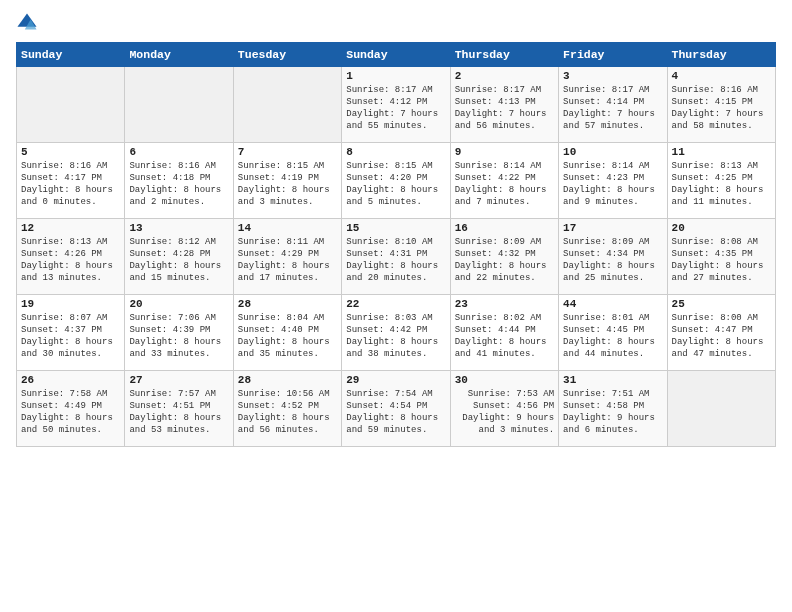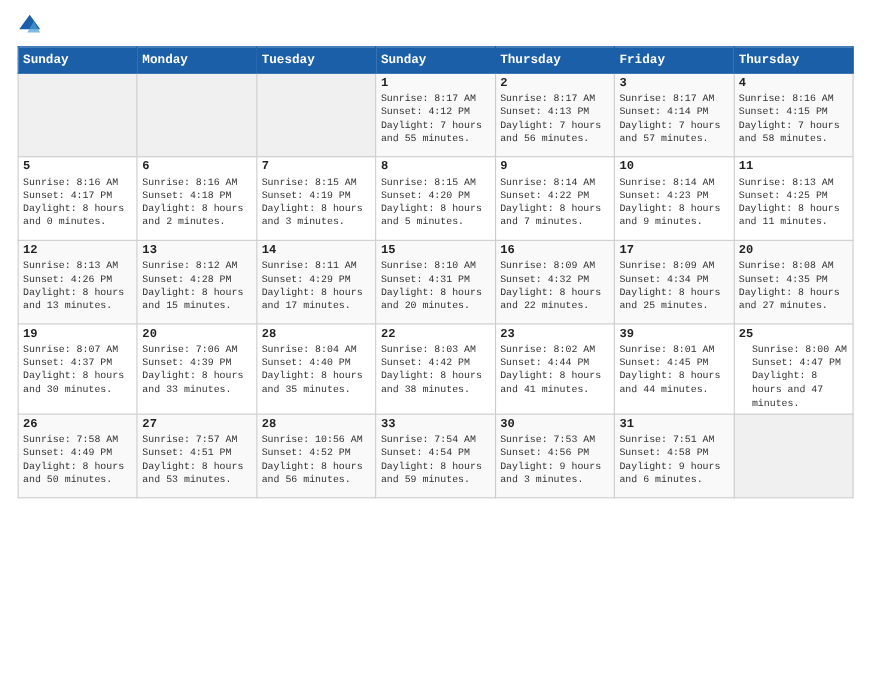--- a/index.html
+++ b/index.html
@@ -280,28 +280,28 @@
 Sunset: 4:42 PM
 Daylight: 8 hours and 38 minutes.</div>
           </td>
           <td>
             <span class="day-num">23</span>
             <div class="day-info" style="white-space: pre-line;">Sunrise: 8:02 AM
 Sunset: 4:44 PM
 Daylight: 8 hours and 41 minutes.</div>
           </td>
           <td>
-            <span class="day-num">39</span>
+            <span class="day-num">44</span>
             <div class="day-info" style="white-space: pre-line;">Sunrise: 8:01 AM
 Sunset: 4:45 PM
 Daylight: 8 hours and 44 minutes.</div>
           </td>
           <td>
             <span class="day-num">25</span>
-            <div class="day-info" style="white-space: pre-line; margin-left: 12px;">Sunrise: 8:00 AM
+            <div class="day-info" style="white-space: pre-line;">Sunrise: 8:00 AM
 Sunset: 4:47 PM
 Daylight: 8 hours and 47 minutes.</div>
           </td>
         </tr>
         <tr>
           <td>
             <span class="day-num">26</span>
             <div class="day-info" style="white-space: pre-line;">Sunrise: 7:58 AM
 Sunset: 4:49 PM
 Daylight: 8 hours and 50 minutes.</div>
@@ -312,28 +312,28 @@
 Sunset: 4:51 PM
 Daylight: 8 hours and 53 minutes.</div>
           </td>
           <td>
             <span class="day-num">28</span>
             <div class="day-info" style="white-space: pre-line;">Sunrise: 10:56 AM
 Sunset: 4:52 PM
 Daylight: 8 hours and 56 minutes.</div>
           </td>
           <td>
-            <span class="day-num">33</span>
+            <span class="day-num">29</span>
             <div class="day-info" style="white-space: pre-line;">Sunrise: 7:54 AM
 Sunset: 4:54 PM
 Daylight: 8 hours and 59 minutes.</div>
           </td>
           <td>
             <span class="day-num">30</span>
-            <div class="day-info" style="white-space: pre-line;">Sunrise: 7:53 AM
+            <div class="day-info" style="white-space: pre-line; text-align: right;">Sunrise: 7:53 AM
 Sunset: 4:56 PM
 Daylight: 9 hours and 3 minutes.</div>
           </td>
           <td>
             <span class="day-num">31</span>
             <div class="day-info" style="white-space: pre-line;">Sunrise: 7:51 AM
 Sunset: 4:58 PM
 Daylight: 9 hours and 6 minutes.</div>
           </td>
           <td class="empty-cell"></td>

